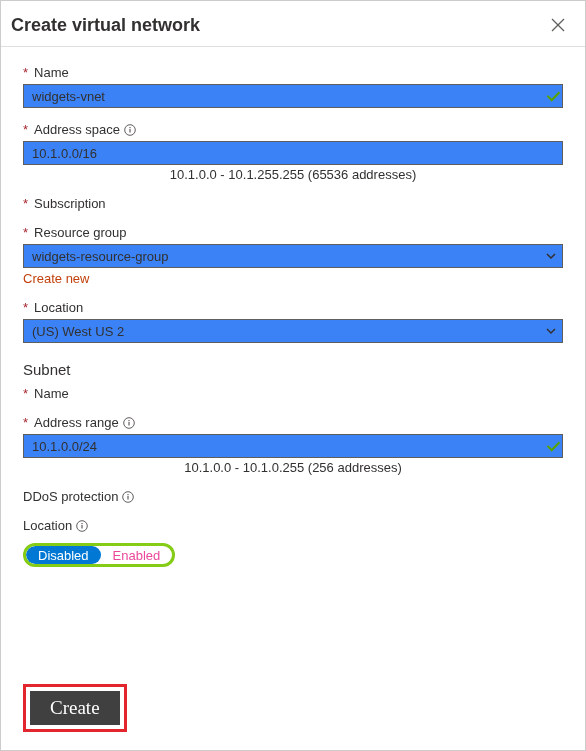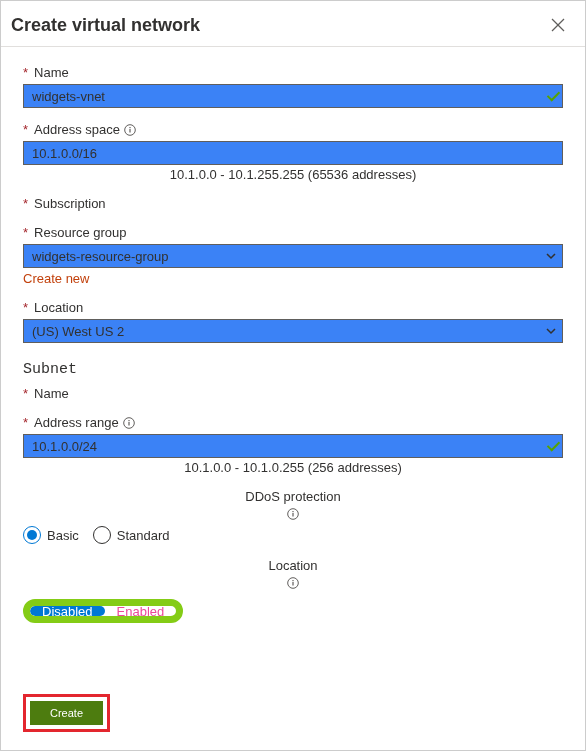--- a/index.html
+++ b/index.html
@@ -108,26 +108,25 @@
       font-size: 13px;
       cursor: pointer;
       margin-top: 3px;
       display: inline-block;
     }
     .section-title {
       font-size: 15px;
       font-weight: 400;
       margin-top: 18px;
       color: #323130;
-      font-family: Liberation Mono, monospace;
     }
     .radio-row, .static-row {
       margin-top: 14px;
     }
-    .radio-row .field-label, .static-row .field-label { margin-bottom: 6px; flex-direction: column; }
+    .radio-row .field-label, .static-row .field-label { margin-bottom: 6px; }
     .radios {
       display: flex;
       gap: 14px;
       align-items: center;
     }
     .radio-opt {
       display: flex;
       align-items: center;
       gap: 6px;
       cursor: pointer;
@@ -147,21 +146,21 @@
       height: 10px;
       background: #0078d4;
       border-radius: 50%;
     }
     .static-value {
       font-size: 13px;
       color: #323130;
     }
     .toggle-pill {
       display: inline-flex;
-      border: 7px solid #84cc16;
+      border: 3px solid #84cc16;
       border-radius: 14px;
       overflow: hidden;
       height: 24px;
       margin-top: 4px;
     }
     .toggle-seg {
       padding: 3px 12px;
       font-size: 13px;
       cursor: pointer;
       display: flex;
@@ -179,27 +178,27 @@
       left: 0;
       right: 0;
       padding: 12px 22px 18px 22px;
     }
     .create-highlight {
       display: inline-block;
       border: 3px solid #e3262e;
       padding: 4px;
     }
     .create-btn {
-      background: #4d7c0f;
+      background: #404040;
       color: #fff;
       border: none;
-      font-size: 11px;
+      font-size: 19px;
       padding: 6px 20px;
       cursor: pointer;
-      font-family: Liberation Sans, sans-serif;
+      font-family: Liberation Serif, serif;
     }
   </style>
 </head>
 <body>
 
 <div class="header">
   <h1>Create virtual network</h1>
   <span class="close-icon">
     <svg viewBox="0 0 14 14">
         <line x1="1" y1="1" x2="13" y2="13" stroke="currentColor" stroke-width="1.2"></line>
@@ -307,32 +306,20 @@
     <div class="field-label">
       <span>DDoS protection</span>
       <span class="info-icon">
           <svg viewBox="0 0 12 12">
             <circle cx="6" cy="6" r="5.3" fill="none" stroke="#605e5c" stroke-width="1"></circle>
             <rect x="5.4" y="5" width="1.2" height="3.5" fill="#605e5c"></rect>
             <rect x="5.4" y="3" width="1.2" height="1.2" fill="#605e5c"></rect>
           </svg>
         </span>
     </div>
-    <div class="radios">
-      <div class="radio-opt">
-        <span class="radio-circle checked">
-            <span class="radio-dot"></span>
-          </span>
-        <span>Basic</span>
-      </div>
-      <div class="radio-opt">
-        <span class="radio-circle"></span>
-        <span>Standard</span>
-      </div>
-    </div>
   </div>
 
   <div class="static-row">
   </div>
 
   <div class="static-row">
     <div class="field-label">
       <span>Location</span>
       <span class="info-icon">
           <svg viewBox="0 0 12 12">

